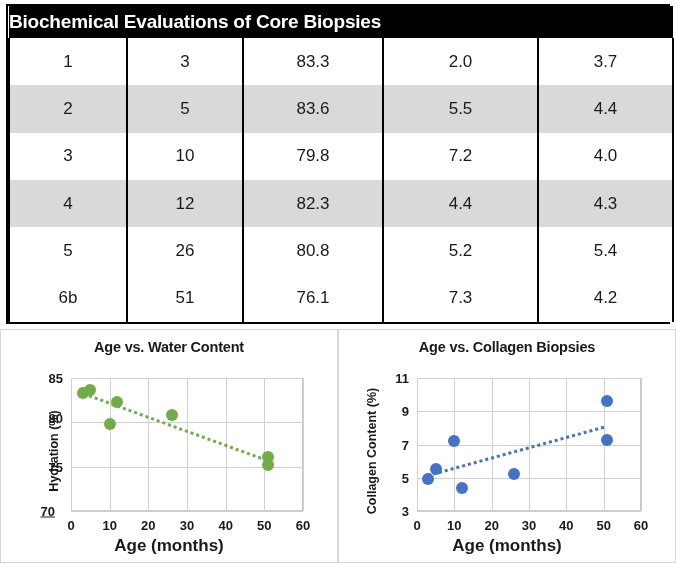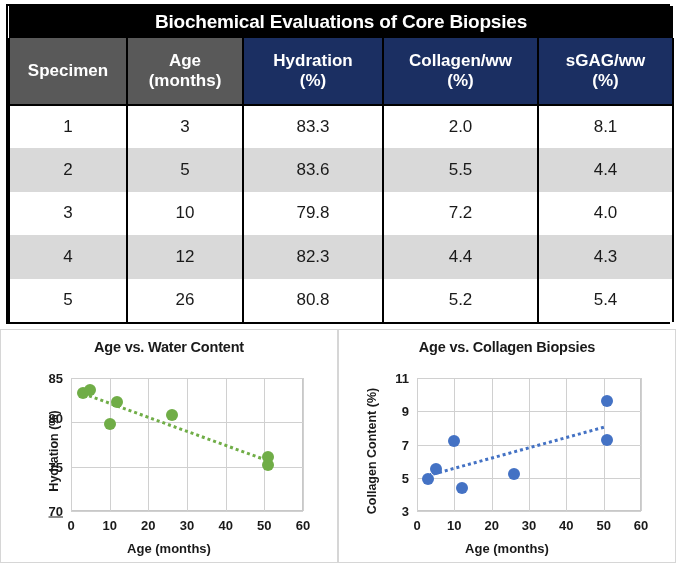--- a/index.html
+++ b/index.html
@@ -40,21 +40,21 @@
   }
   .tbl td, .tbl th {
     padding: 0;
     margin: 0;
   }
   .title-cell {
     background: #000000;
     color: #ffffff;
     font-size: 19px;
     font-weight: bold;
-    text-align: center;
+    text-align: left;
     height: 32px;
     letter-spacing: -0.2px;
     font-stretch: condensed;
   }
   .hdr {
     color: #ffffff;
     font-size: 17px;
     font-weight: bold;
     text-align: center;
     height: 67px;
@@ -120,21 +120,21 @@
     transform: rotate(-90deg);
     white-space: nowrap;
     text-align: center;
   }
   .xlabel {
     position: absolute;
     bottom: 6px;
     left: 0;
     width: 100%;
     text-align: center;
-    font-size: 13px;
+    font-size: 17px;
     font-weight: bold;
     color: #1a1a1a;
   }
   .plot {
     position: absolute;
     background: #ffffff;
     box-sizing: border-box;
   }
   .gridline {
     position: absolute;
@@ -183,49 +183,28 @@
         <col class="col-spec">
           <col class="col-age">
           <col class="col-hyd">
           <col class="col-col">
           <col class="col-sgag">
       </colgroup>
       <thead>
         <tr>
           <th class="title-cell" colspan="5">Biochemical Evaluations of Core Biopsies</th>
         </tr>
-        <tr>
-          <th class="hdr hdr-gray">
-            <span>Specimen</span>
-          </th>
-          <th class="hdr hdr-gray">
-            <div>Age</div>
-            <div>(months)</div>
-          </th>
-          <th class="hdr hdr-navy">
-            <div>Hydration</div>
-            <div>(%)</div>
-          </th>
-          <th class="hdr hdr-navy">
-            <div>Collagen/ww</div>
-            <div>(%)</div>
-          </th>
-          <th class="hdr hdr-navy">
-            <div>sGAG/ww</div>
-            <div>(%)</div>
-          </th>
-        </tr>
       </thead>
       <tbody id="tbody">
           <tr class="plain">
             <td class="datacell">1</td>
             <td class="datacell">3</td>
             <td class="datacell">83.3</td>
             <td class="datacell">2.0</td>
-            <td class="datacell">8.1</td>
+            <td class="datacell">3.7</td>
           </tr>
           <tr class="band">
             <td class="datacell">2</td>
             <td class="datacell">5</td>
             <td class="datacell">83.6</td>
             <td class="datacell">5.5</td>
             <td class="datacell">4.4</td>
           </tr>
           <tr class="plain">
             <td class="datacell">3</td>
@@ -240,20 +219,27 @@
             <td class="datacell">82.3</td>
             <td class="datacell">4.4</td>
             <td class="datacell">4.3</td>
           </tr>
           <tr class="plain">
             <td class="datacell">5</td>
             <td class="datacell">26</td>
             <td class="datacell">80.8</td>
             <td class="datacell">5.2</td>
             <td class="datacell">5.4</td>
+          </tr>
+          <tr class="plain">
+            <td class="datacell">6b</td>
+            <td class="datacell">51</td>
+            <td class="datacell">76.1</td>
+            <td class="datacell">7.3</td>
+            <td class="datacell">4.2</td>
           </tr>
         </tbody>
     </table>
   </div>
 
   <div class="charts">
     <div class="chart-panel" id="chart0">
       <div class="chart-title">Age vs. Water Content</div>
       <div class="ylabel" style="top: 114px; left: -22px; width: 150px;">Hydration (%)</div>
       <div class="xlabel">Age (months)</div>
@@ -272,21 +258,21 @@
           <div class="gridline v" style="left: 232px;"></div>
           <div class="trend" style="left: 11.6px; top: 14.1867px; width: 197.455px; border-top-color: rgb(112, 173, 71); transform: rotate(19.9547deg);"></div>
           <div class="pt" style="left: 11.6px; top: 15.0733px; background: rgb(112, 173, 71);"></div>
           <div class="pt" style="left: 19.3333px; top: 12.4133px; background: rgb(112, 173, 71);"></div>
           <div class="pt" style="left: 38.6667px; top: 46.1067px; background: rgb(112, 173, 71);"></div>
           <div class="pt" style="left: 46.4px; top: 23.94px; background: rgb(112, 173, 71);"></div>
           <div class="pt" style="left: 100.533px; top: 37.24px; background: rgb(112, 173, 71);"></div>
           <div class="pt" style="left: 197.2px; top: 86.8933px; background: rgb(112, 173, 71);"></div>
           <div class="pt" style="left: 197.2px; top: 78.9133px; background: rgb(112, 173, 71);"></div>
         </div>
-    <div class="tick y" style="top: 181px; left: 24px; width: 38px; text-decoration: underline;">70</div>
+    <div class="tick y" style="top: 181px; left: 16px; width: 38px; text-decoration: underline;">70</div>
         <div class="tick y" style="top: 136.667px; left: 24px; width: 38px;">75</div>
         <div class="tick y" style="top: 88px; left: 24px; width: 38px;">80</div>
         <div class="tick y" style="top: 48px; left: 24px; width: 38px;">85</div>
         <div class="tick x" style="left: 70px; top: 188px;">0</div>
         <div class="tick x" style="left: 108.667px; top: 188px;">10</div>
         <div class="tick x" style="left: 147.333px; top: 188px;">20</div>
         <div class="tick x" style="left: 186px; top: 188px;">30</div>
         <div class="tick x" style="left: 224.667px; top: 188px;">40</div>
         <div class="tick x" style="left: 263.333px; top: 188px;">50</div>
         <div class="tick x" style="left: 302px; top: 188px;">60</div>

